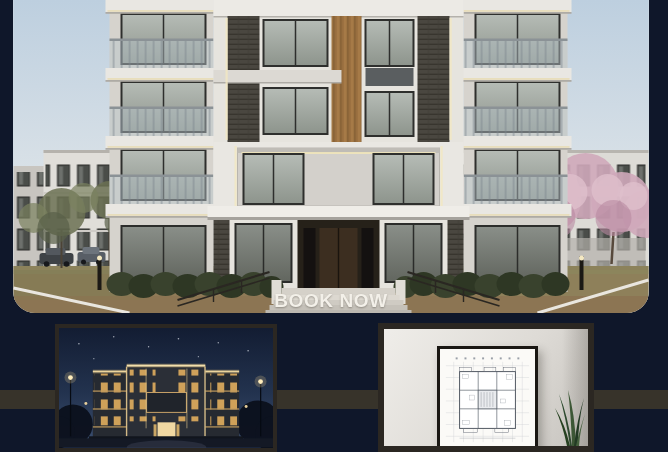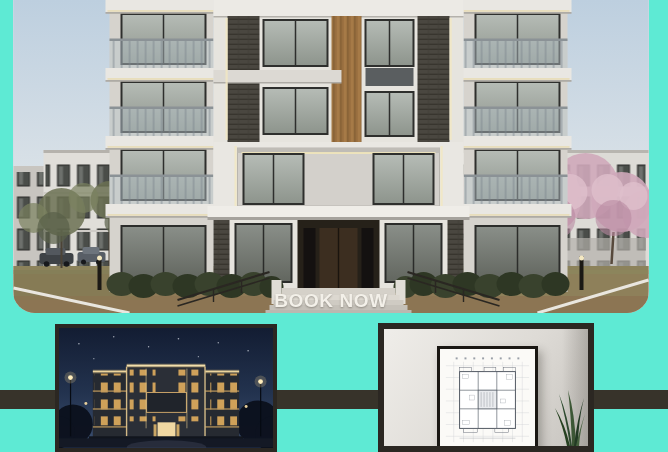--- a/index.html
+++ b/index.html
@@ -1,18 +1,18 @@
 <!DOCTYPE html>
 <html><head>
 <meta charset="utf-8">
 <style>
   html,body{margin:0;padding:0;background:#a8a39b;}
   .canvas{
     position:relative;width:668px;height:452px;overflow:hidden;
-    background:#5eead4;font-family:"Liberation Sans", sans-serif;
+    background:#0f172a;font-family:"Liberation Sans", sans-serif;
   }
   
   .hero{
     position:absolute;left:13px;top:0;width:636px;height:313px;
     border-radius:0 0 22px 22px;overflow:hidden;background:#cfdbe4;
   }
   .hero svg{position:absolute;left:0;top:0;}
   .cta{
     position:absolute;left:0;top:290px;width:100%;text-align:center;
     font-size:19px;font-weight:600;letter-spacing:0.6px;color:#f3f0e9;

